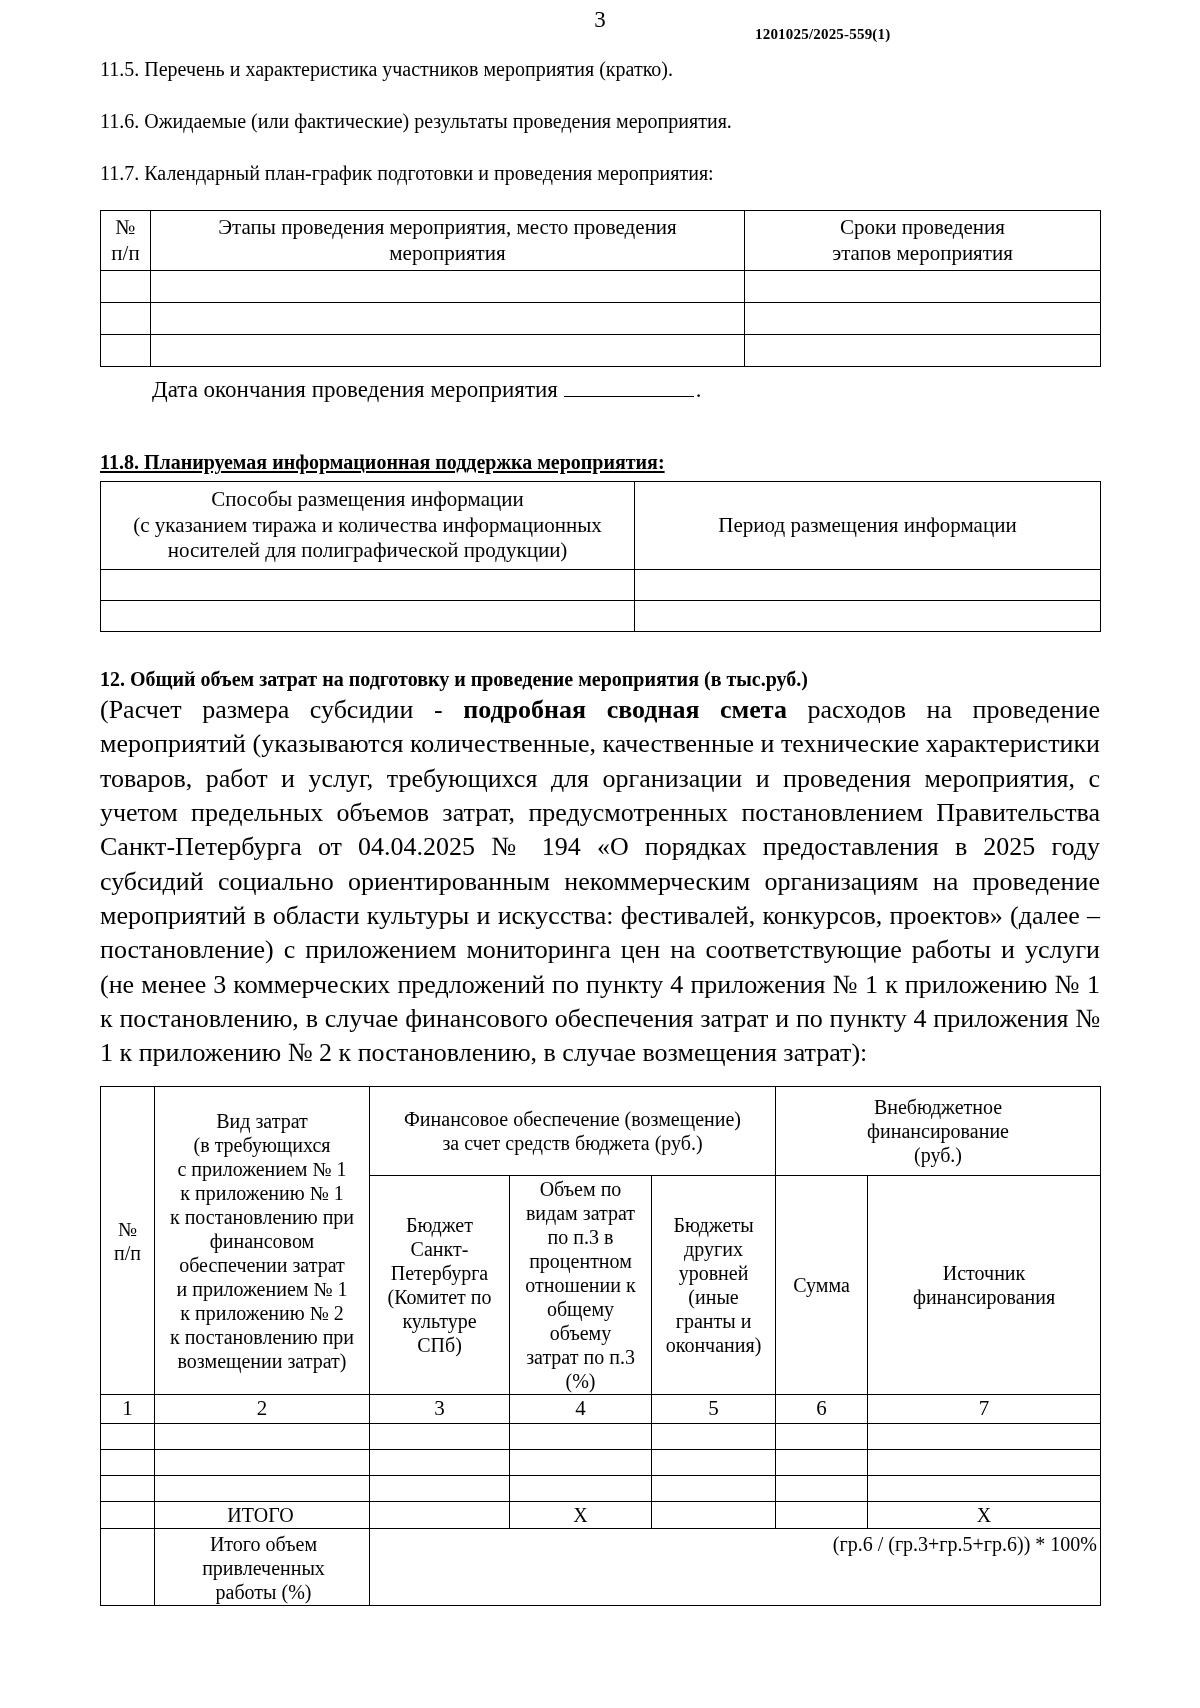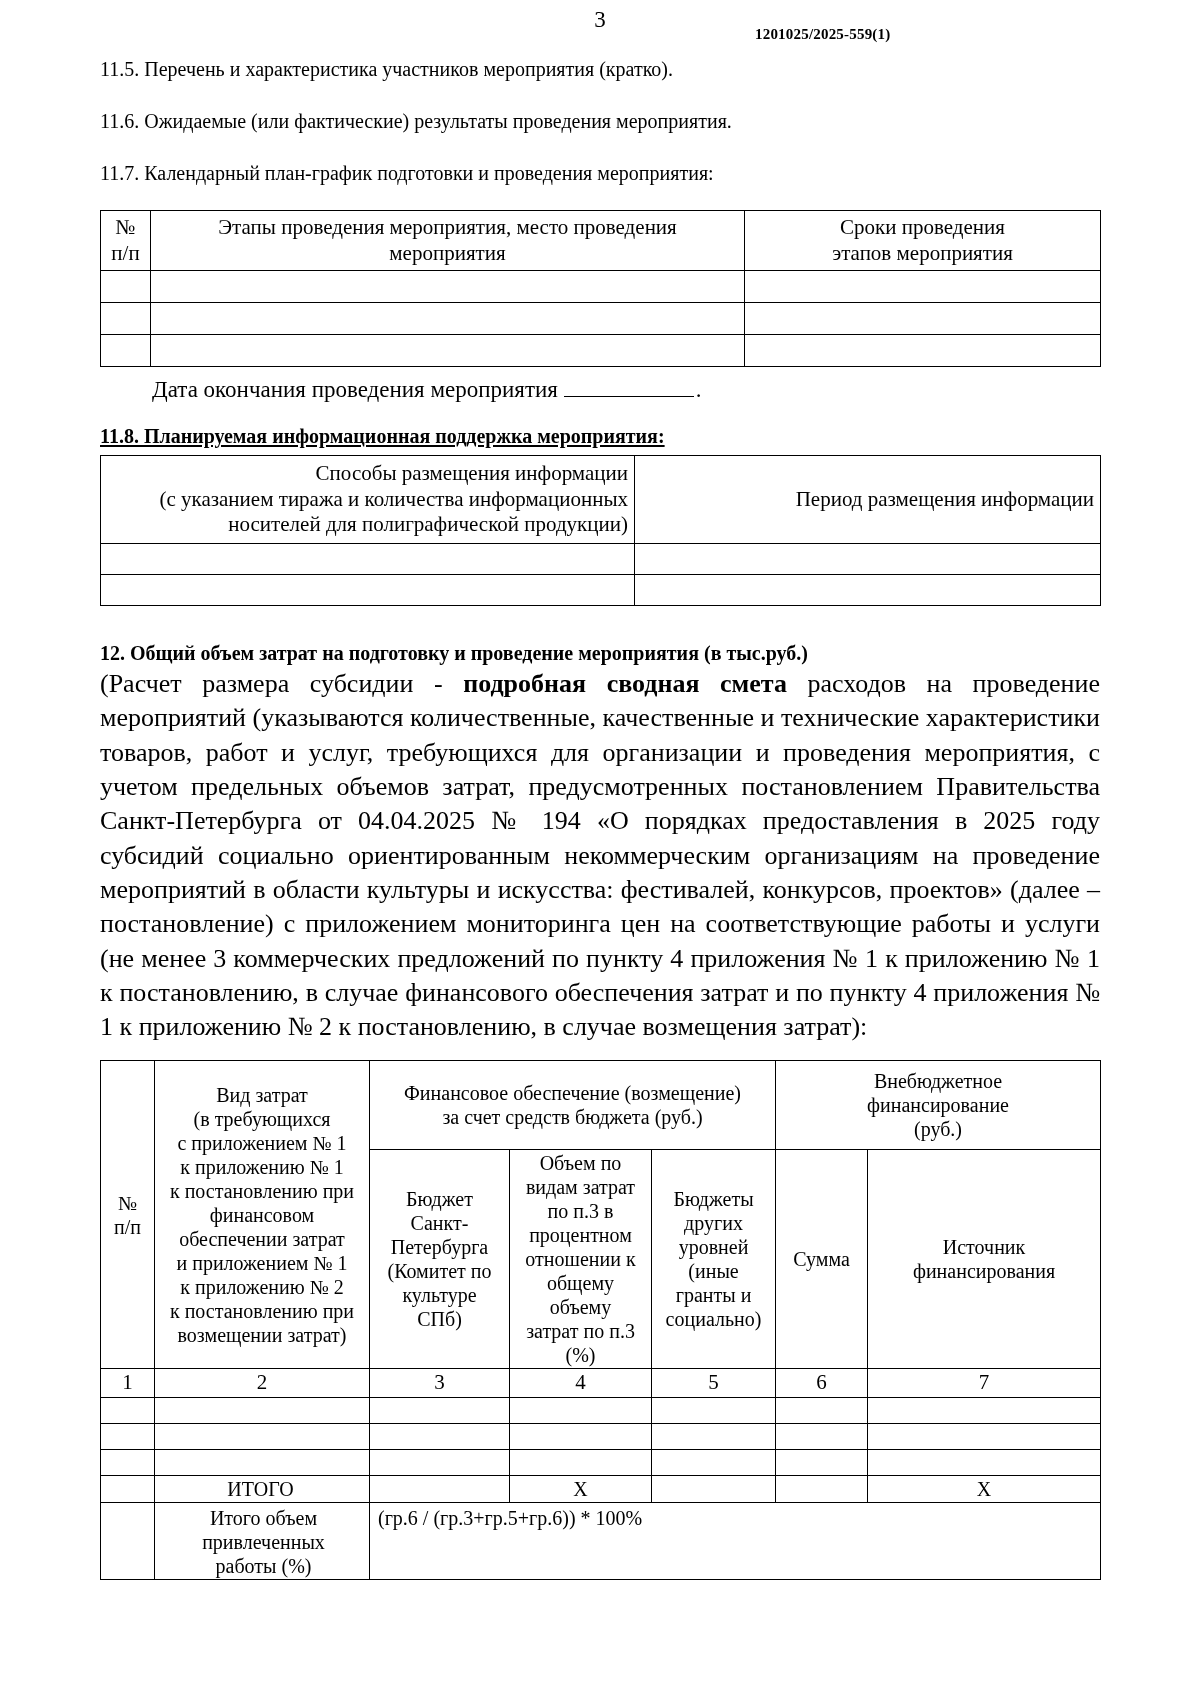--- a/index.html
+++ b/index.html
@@ -103,38 +103,38 @@
     font-weight: normal;
   }
 
   
   table.t117 { margin-top: 12px; }
   table.t117 th { padding: 4px 6px; }
   table.t117 td.r { height: 27px; }
 
   
   table.t118 { margin-top: 4px; }
-  table.t118 th { padding: 5px 6px; text-align: right; }
+  table.t118 th { padding: 5px 22px; }
   table.t118 td.r { height: 26px; }
 
   
   table.tcost {
     margin-top: 16px;
     font-size: 20px;
     line-height: 1.2;
   }
   table.tcost th, table.tcost td {
     padding: 1px 3px;
   }
   table.tcost .vhead { vertical-align: middle; }
   table.tcost td.numrow { height: 24px; font-size: 21px; }
   table.tcost td.blankrow { height: 23px; }
   table.tcost td.left { text-align: center; padding-left: 6px; }
   table.tcost td.formula {
-    text-align: left;
+    text-align: right;
     padding-left: 8px;
     vertical-align: top;
     padding-top: 3px;
     font-family: Liberation Serif, serif;
   }
   table.tcost td.itogo {
     text-align: center;
     padding-left: 0;
   }
 </style>
@@ -192,21 +192,21 @@
           <td class="r"></td>
           <td class="r"></td>
         </tr>
       </tbody>
     </table>
 
     <div class="date-line">
       <span>Дата окончания проведения мероприятия</span><span class="blank-fill"></span><span>.</span>
     </div>
 
-    <p class="sec-line tight u-bold-underline" style="margin-top:20px;margin-bottom:6px;">11.8. Планируемая информационная поддержка мероприятия:</p>
+    <p class="sec-line tight u-bold-underline" style="margin-top:46px;margin-bottom:6px;">11.8. Планируемая информационная поддержка мероприятия:</p>
 
     <table class="doc t118">
       <colgroup>
         <col style="width:534px">
         <col style="width:466px">
       </colgroup>
       <tbody>
         <tr>
           <th>
             <div>Способы размещения информации</div>
@@ -290,21 +290,21 @@
             <div>объему</div>
             <div>затрат по п.3</div>
             <div>(%)</div>
           </th>
           <th class="vhead">
             <div>Бюджеты</div>
             <div>других</div>
             <div>уровней</div>
             <div>(иные</div>
             <div>гранты и</div>
-            <div>социально)</div>
+            <div>окончания)</div>
           </th>
           <th class="vhead">Сумма</th>
           <th class="vhead">
             <div>Источник</div>
             <div>финансирования</div>
           </th>
         </tr>
 
         <tr>
           <td class="numrow">1</td>

